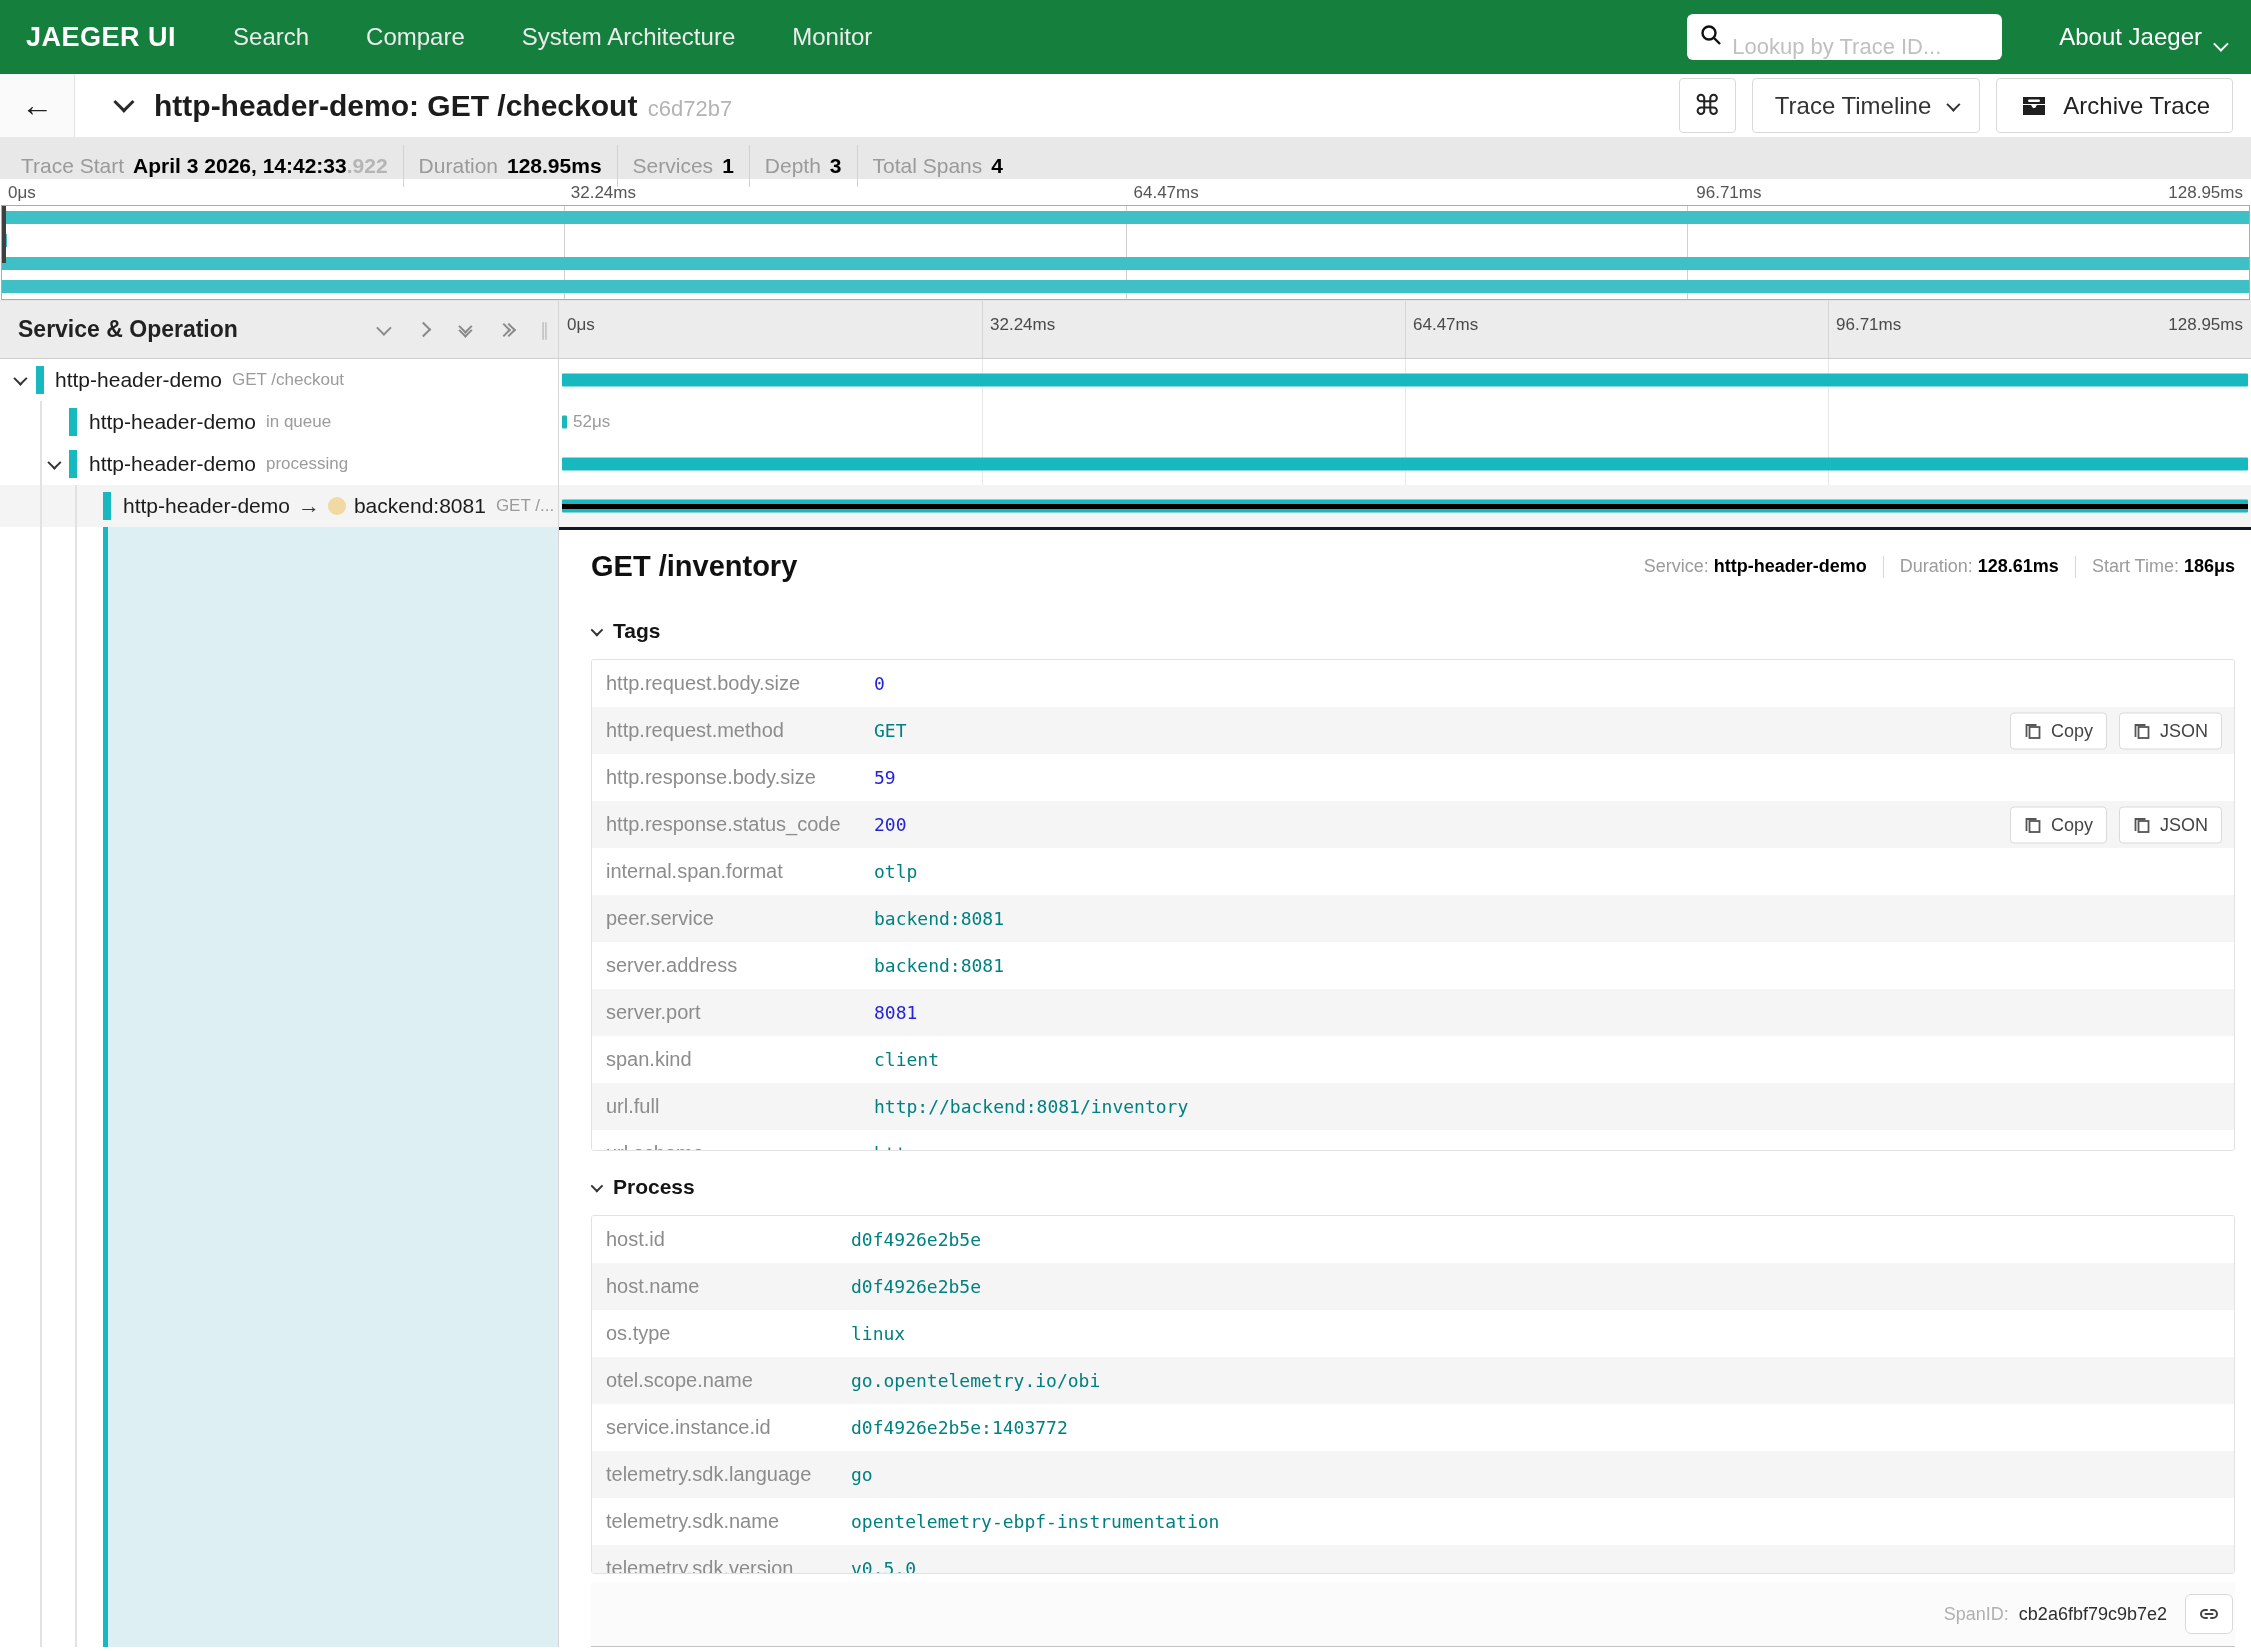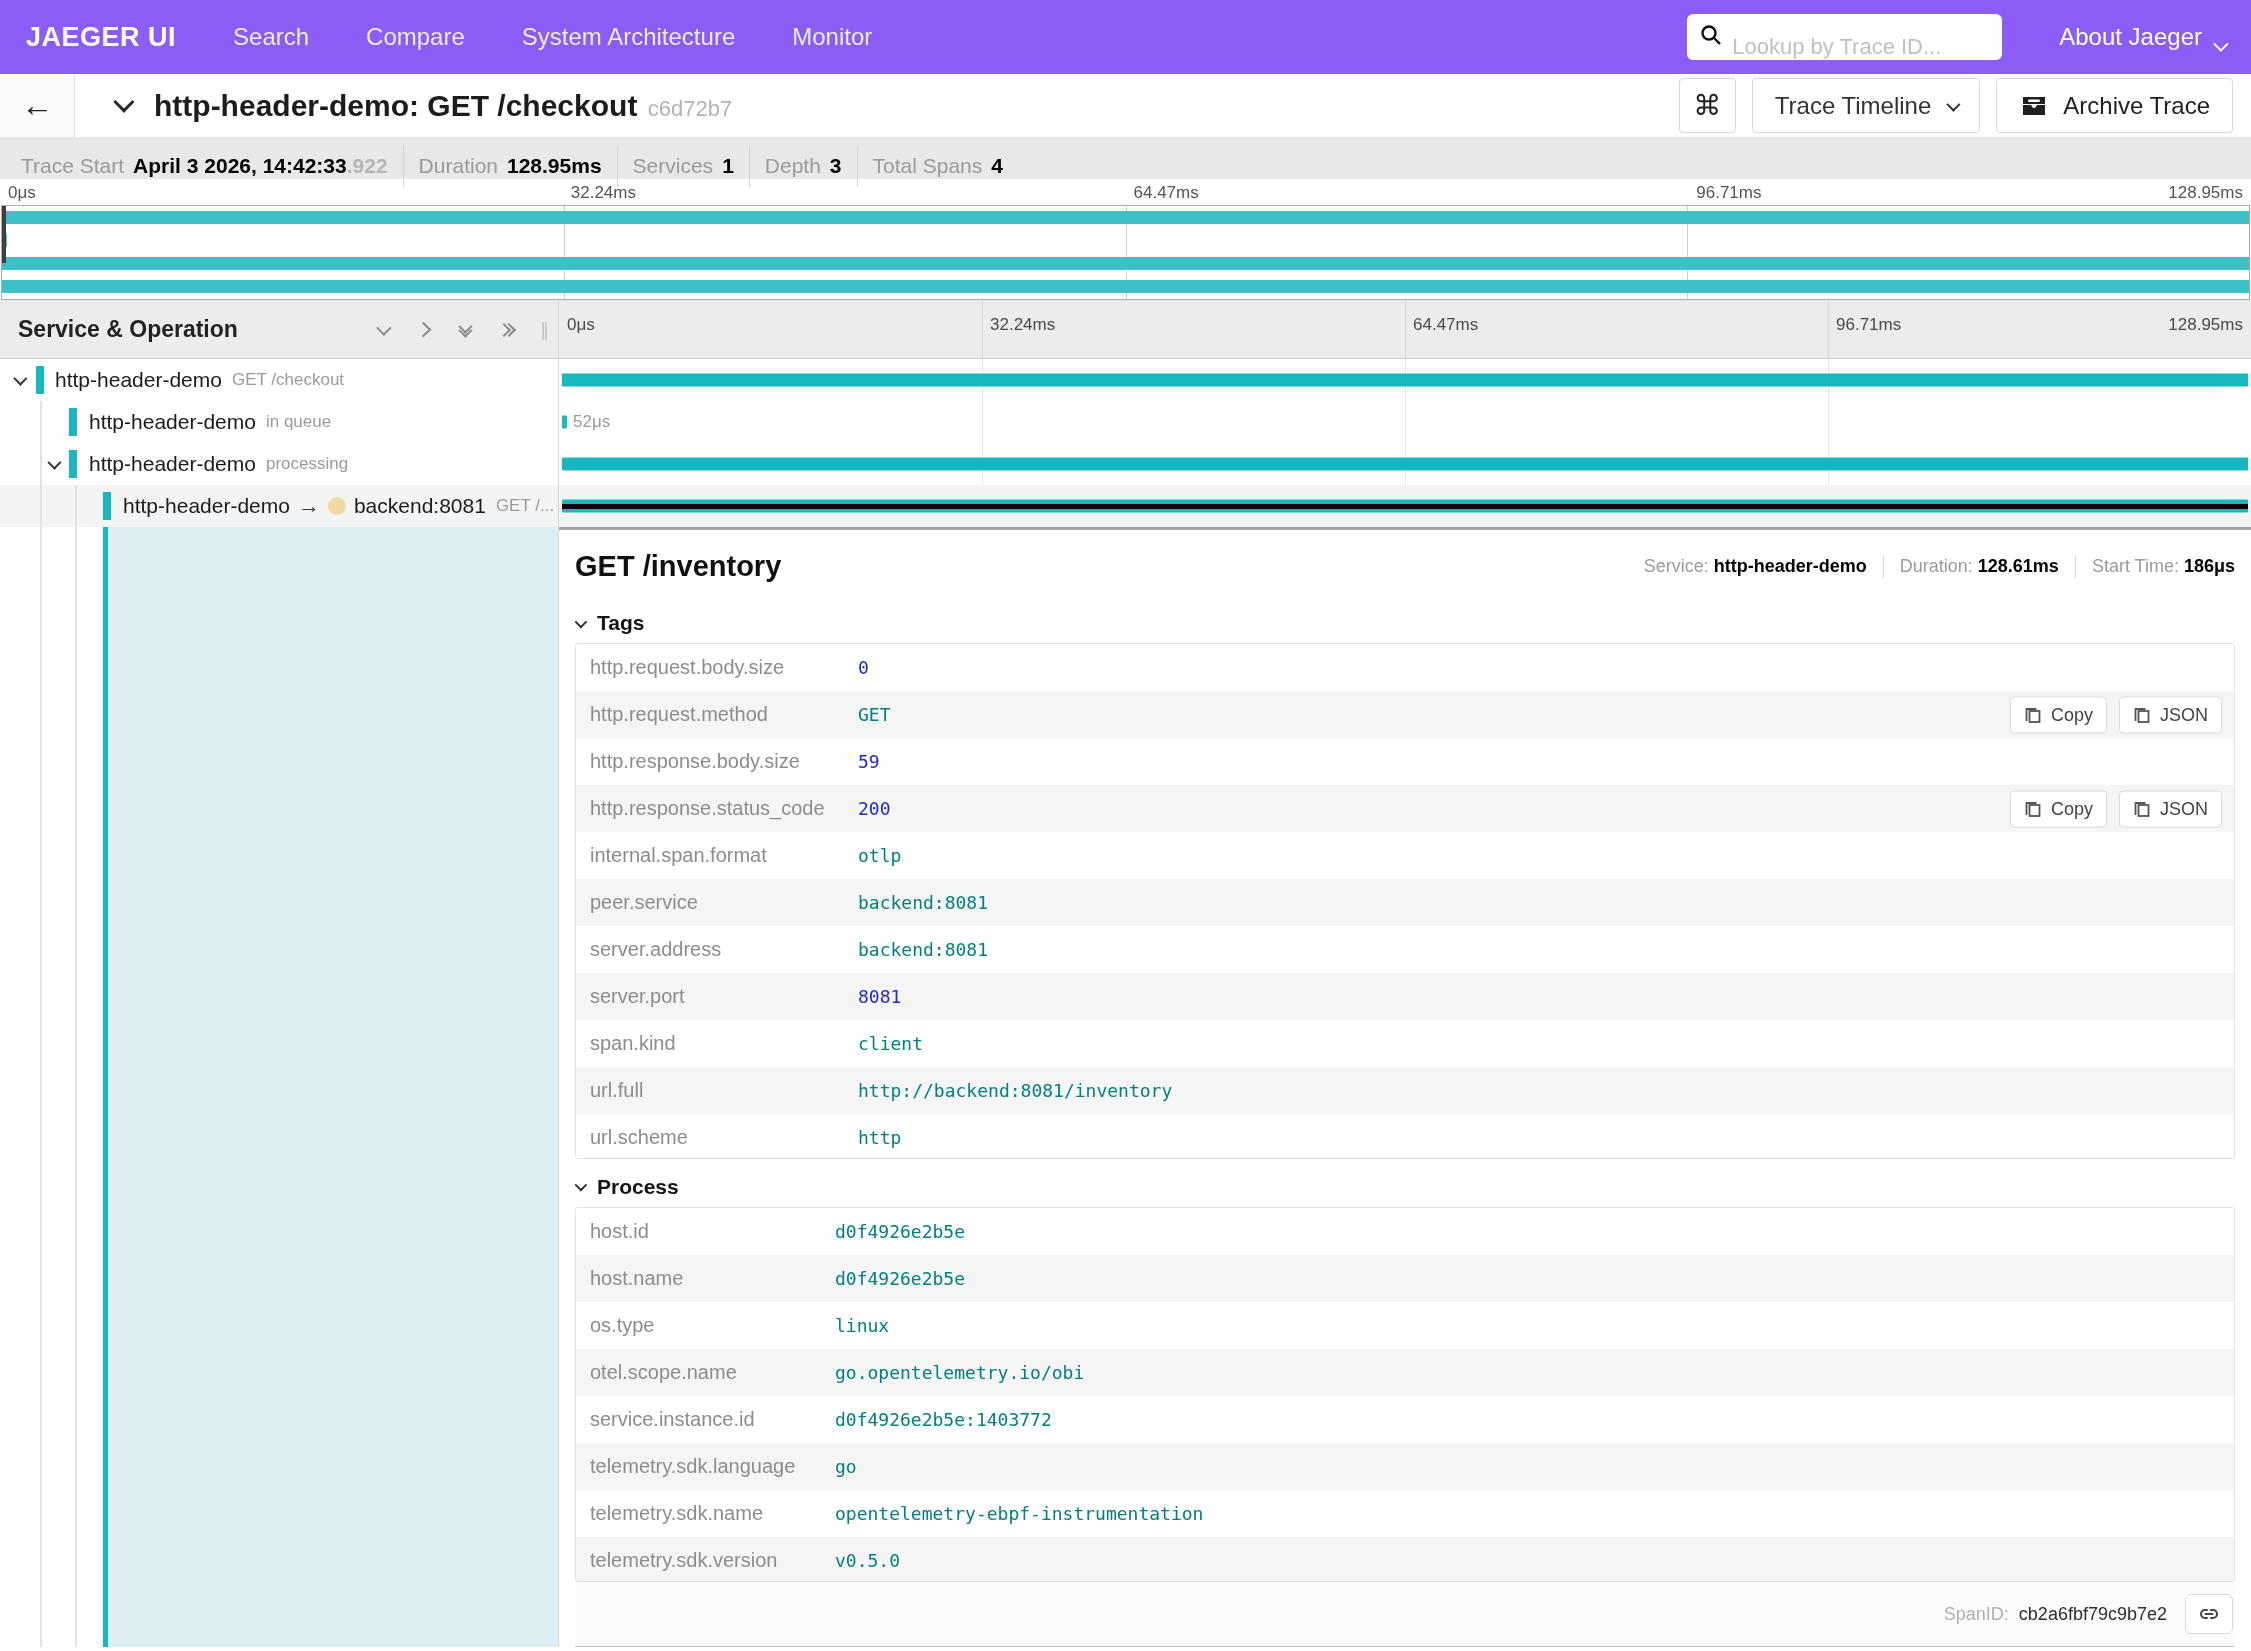--- a/index.html
+++ b/index.html
@@ -1,21 +1,21 @@
 <!DOCTYPE html>
 <html><head>
 <meta charset="utf-8">
 <style>
   * { margin:0; padding:0; box-sizing:border-box; }
   html,body { width:2251px; height:1651px; }
   body { font-family:"Liberation Sans", sans-serif; background:#fff; overflow:hidden; position:relative; }
   input { font-family:"Liberation Sans", sans-serif; }
 
   
-  .nav { height:74px; background:#8b5cf6; display:flex; align-items:center; padding:0 26px; gap:57px; }
+  .nav { height:74px; background:#15803d; display:flex; align-items:center; padding:0 26px; gap:57px; }
   .brand { color:#fff; font-size:27px; font-weight:700; letter-spacing:0.5px; }
   .nav-item { color:#ececec; font-size:24px; cursor:pointer; }
   .nav-spacer { flex:1; }
   .nav-search { width:315px; height:46px; background:#fff; border-radius:6px; display:flex; align-items:center; padding:0 13px; gap:10px; }
   .nav-search svg { flex-shrink:0; }
   .nav-search input { border:none; outline:none; width:100%; font-size:22px; color:#333;margin-top:20px; }
   .nav-search input::placeholder { color:#c0c0c0; }
   .about { color:#fff; font-size:24px; display:flex; align-items:flex-end; gap:12px; cursor:pointer; }
   .chev { display:inline-block; width:11px; height:11px; border-right:2.5px solid currentColor; border-bottom:2.5px solid currentColor; }
   .chev.down { transform:rotate(45deg) translateY(-2px); }
@@ -92,21 +92,21 @@
   .tl { flex:1; position:relative; height:100%; }
   .bar { position:absolute; top:50%; transform:translateY(-50%); height:13px; background:#17B8BE; border-radius:1px; }
   .bar.full { left:3px; right:3px; }
   .bar.striped { background:linear-gradient(to bottom,#17B8BE 0 4px,#000 4px 9px,#17B8BE 9px 13px); }
   .dur-label { position:absolute; left:14px; top:50%; transform:translateY(-50%); font-size:17px; color:#9a9a9a; }
 
   
   .detail-zone { display:flex; height:1120px; }
   .dz-left { width:559px; position:relative; background:#fff; border-right:1px solid #d6d6d6; flex-shrink:0; }
   .dz-hl { position:absolute; left:103px; right:0; top:0; bottom:0; background:#ddeff3; border-left:5px solid #17B8BE; }
-  .dz-right { flex:1; border-top:3px solid #a3a3a3; background:#fff; padding:10px 16px 0 16px; display:flex; flex-direction:column; min-width:0; }
+  .dz-right { flex:1; border-top:3px solid #0f172a; background:#fff; padding:10px 16px 0 32px; display:flex; flex-direction:column; min-width:0;gap:8px; }
   .d-head { display:flex; justify-content:space-between; align-items:center; margin:10px 0 12px; }
   .d-title { font-size:29px; font-weight:700; color:#101010; }
   .d-meta { display:flex; align-items:center; gap:16px; font-size:18px; color:#9b9b9b; }
   .d-meta b { color:#000; }
   .meta-sep { width:1px; height:22px; background:#d8d8d8; }
   .sec-head { display:flex; align-items:center; gap:13px; font-size:21px; font-weight:700; color:#151515; margin:16px 0 8px; cursor:pointer; }
   .sec-head .chev { width:9px; height:9px; border-width:2.5px; color:#333; }
   .kv { border:1px solid #e2e2e2; border-radius:3px; overflow:hidden; }
   .kv-row { display:flex; align-items:center; min-height:47px; position:relative; background:#fff; }
   .kv-row:nth-child(even) { background:#f5f5f5; }

